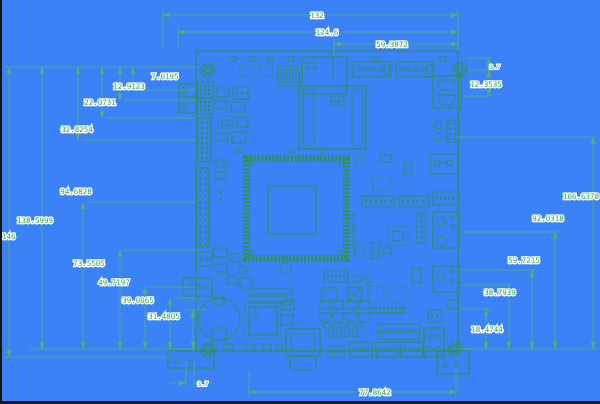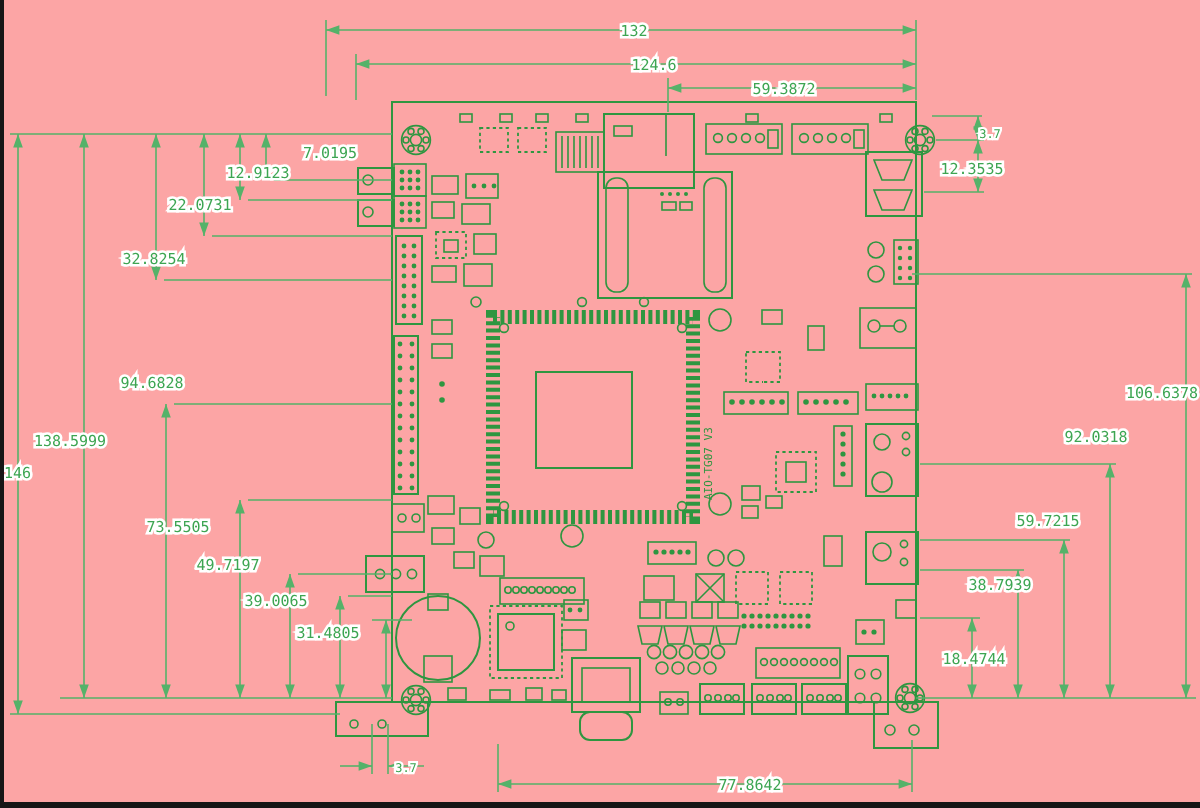--- a/index.html
+++ b/index.html
@@ -1,16 +1,16 @@
 <!DOCTYPE html>
 <html><head>
 <meta charset="utf-8">
 <style>
   html,body{margin:0;padding:0;background:#fff;}
-  .stage{position:relative;width:600px;height:404px;background:#fca5a5;overflow:hidden;
+  .stage{position:relative;width:600px;height:404px;background:#3b82f6;overflow:hidden;
          font-family:"DejaVu Sans Mono",monospace;}
   .frame-left{position:absolute;left:0;top:0;width:2px;height:404px;background:#161616;}
   .frame-bottom{position:absolute;left:0;top:401px;width:600px;height:3px;background:#161616;}
   svg{position:absolute;left:0;top:0;}
   .b{stroke:#2e9640;fill:none;stroke-width:1;}
   .b2{stroke:#2e9640;fill:none;stroke-width:.8;}
   .bf{fill:#2e9640;stroke:none;}
   .d{stroke:#55b269;fill:none;stroke-width:.8;}
   .dl{font:7.5px "DejaVu Sans Mono",monospace;fill:#3da552;paint-order:stroke;stroke:#ffffff;
       stroke-width:2.6px;text-anchor:middle;}

